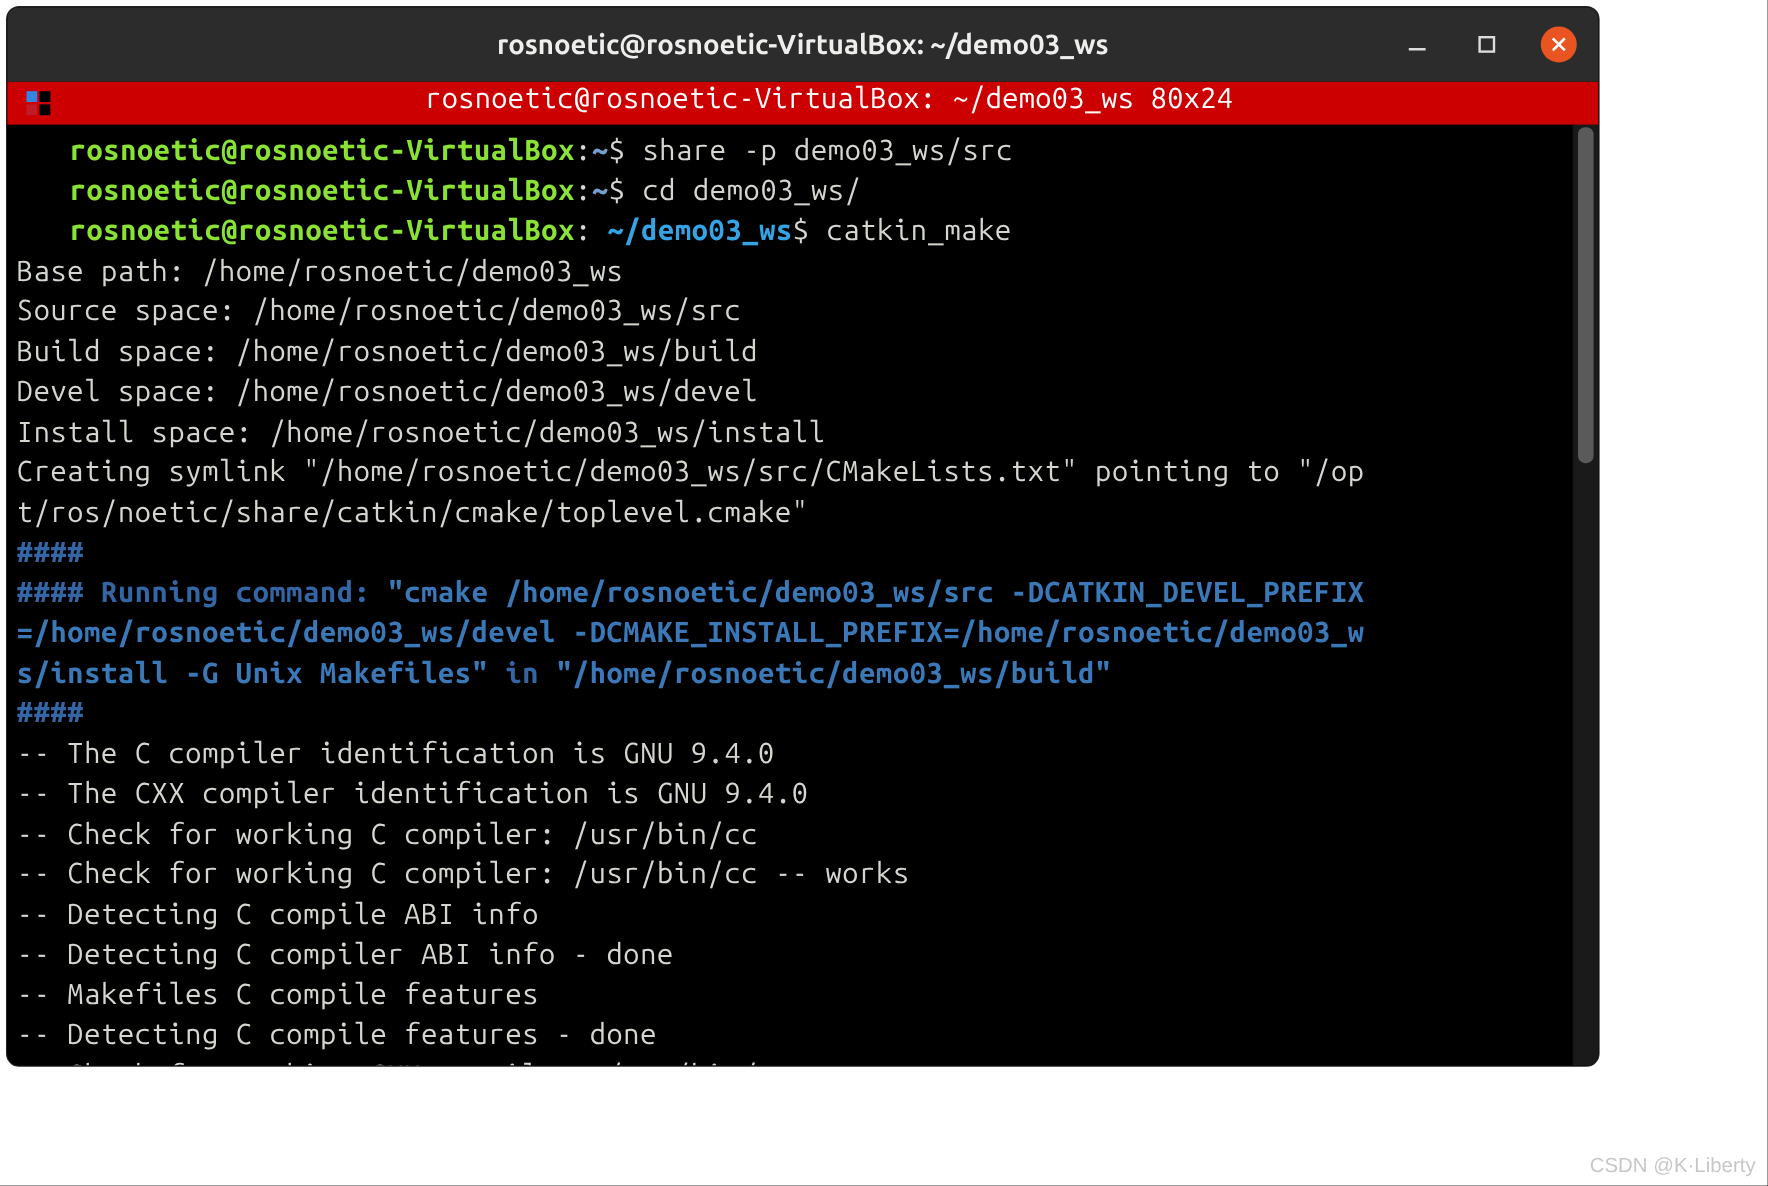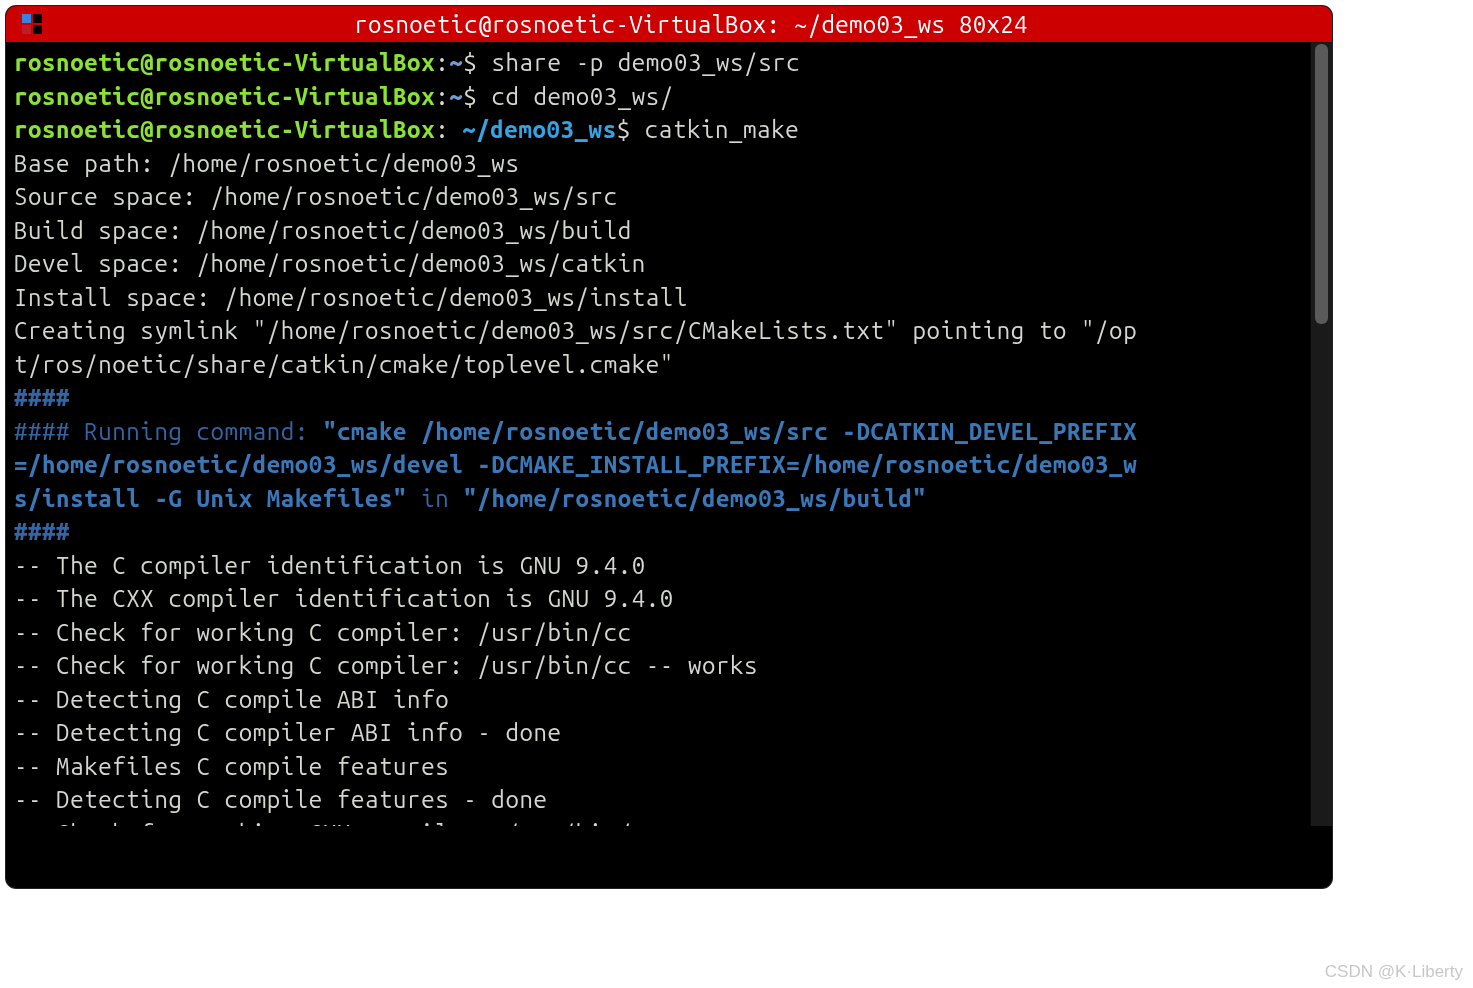--- a/index.html
+++ b/index.html
@@ -5,62 +5,83 @@
 * { margin:0; padding:0; box-sizing:border-box; }
 body { background:#fff; width:1473px; height:988px; font-family:"Ubuntu Mono","DejaVu Sans Mono",monospace; overflow:hidden; position:relative; }
 .window { position:absolute; left:6px; top:6px; width:1326px; height:882px; background:#000; border-radius:10px; overflow:hidden; box-shadow:0 0 0 1px #222; }
 .titlebar { height:62px; background:#2c2c2c; display:flex; align-items:center; position:relative; }
 .title { flex:1; text-align:center; color:#eeeeec; font-family:"Ubuntu",sans-serif; font-weight:bold; font-size:23px; }
 .controls { position:absolute; right:18px; top:0; height:62px; display:flex; align-items:center; gap:32px; }
 .ctrl { width:26px; height:26px; display:flex; align-items:center; justify-content:center; color:#ddd; cursor:pointer; }
 .ctrl svg { display:block; }
 .close-btn { width:30px; height:30px; border-radius:50%; background:#e95420; display:flex; align-items:center; justify-content:center; }
 .close-btn svg { stroke:#fff; }
-.redbar { height:36px; background:#cc0000; display:flex; align-items:center; }
+.redbar { height:36px; background:#cc0000; display:flex; }
 .redicon { width:36px; display:flex; align-items:center; justify-content:center; margin-left:8px; }
 .redicon svg { display:block; }
 .redtitle { flex:1; text-align:center; color:#fff; font-size:24px; letter-spacing:0.3px; }
 .termwrap { position:relative; height:calc(100% - 98px); }
 .term { position:absolute; inset:0; right:22px; background:#000; color:#d3d7cf; font-size:24px; line-height:33.5px; padding:4px 8px 4px 8px; white-space:pre; overflow:hidden; letter-spacing:0.6px; }
-.prompt-user { color:#8ae234; font-weight:bold; }
+.prompt-user { color:#8ae234; font-weight:bold;margin-left:44px; }
 .prompt-tilde { color:#729fcf; font-weight:bold; }
 .prompt-path { color:#34a4e4; font-weight:bold;margin-left:13px; }
 .bluehash { color:#3465a4; font-weight:bold; }
-.bluelabel { color:#3465a4; font-weight:normal; }
+.bluelabel { color:#3465a4; font-weight:bold; }
 .bluecmd { color:#3a78b8; font-weight:bold; }
 .scrollbar { position:absolute; right:0; top:0; width:22px; height:100%; background:#1a1a1a; border-left:1px solid #0a0a0a; }
 .thumb { position:absolute; left:4px; right:4px; top:2px; height:280px; background:#5a5a5a; border-radius:6px; }
 .watermark { position:absolute; right:10px; bottom:6px; color:#9a9a9a; font-family:sans-serif; font-size:17px; opacity:.55; }
 </style>
 </head>
 <body>
 
 <div class="window">
 
+  <div class="titlebar">
+    <div class="title">rosnoetic@rosnoetic-VirtualBox: ~/demo03_ws</div>
+    <div class="controls">
+      <div class="ctrl">
+        <svg width="18" height="18" viewBox="0 0 18 18">
+            <line x1="2" y1="13" x2="16" y2="13" stroke="#ddd" stroke-width="2"></line>
+          </svg>
+      </div>
+      <div class="ctrl">
+        <svg width="16" height="16" viewBox="0 0 16 16">
+            <rect x="2" y="2" width="12" height="12" fill="none" stroke="#ddd" stroke-width="2"></rect>
+          </svg>
+      </div>
+      <div class="close-btn">
+        <svg width="14" height="14" viewBox="0 0 14 14">
+            <line x1="2" y1="2" x2="12" y2="12" stroke-width="2.2"></line>
+            <line x1="12" y1="2" x2="2" y2="12" stroke-width="2.2"></line>
+          </svg>
+      </div>
+    </div>
+  </div>
 
   <div class="redbar">
     <div class="redicon">
       <svg width="22" height="22" viewBox="0 0 22 22">
         <rect x="1" y="1" width="9" height="9" fill="#3584e4"></rect>
         <rect x="12" y="1" width="9" height="9" fill="#000"></rect>
         <rect x="1" y="12" width="9" height="9" fill="#c01c28"></rect>
         <rect x="12" y="12" width="9" height="9" fill="#000"></rect>
       </svg>
     </div>
     <div class="redtitle">rosnoetic@rosnoetic-VirtualBox: ~/demo03_ws 80x24</div>
   </div>
 
   <div class="termwrap">
     <div class="term"><span class="prompt-user">rosnoetic@rosnoetic-VirtualBox</span><span>:</span><span class="prompt-tilde">~</span><span>$ </span><span>share -p demo03_ws/src</span>
 <span class="prompt-user">rosnoetic@rosnoetic-VirtualBox</span><span>:</span><span class="prompt-tilde">~</span><span>$ </span><span>cd demo03_ws/</span>
 <span class="prompt-user">rosnoetic@rosnoetic-VirtualBox</span><span>:</span><span class="prompt-path">~/demo03_ws</span><span>$ </span><span>catkin_make</span>
 <span>Base path: /home/rosnoetic/demo03_ws</span>
 <span>Source space: /home/rosnoetic/demo03_ws/src</span>
 <span>Build space: /home/rosnoetic/demo03_ws/build</span>
-<span>Devel space: /home/rosnoetic/demo03_ws/catkin</span>
+<span>Devel space: /home/rosnoetic/demo03_ws/devel</span>
 <span>Install space: /home/rosnoetic/demo03_ws/install</span>
 <span>Creating symlink "/home/rosnoetic/demo03_ws/src/CMakeLists.txt" pointing to "/op</span>
 <span>t/ros/noetic/share/catkin/cmake/toplevel.cmake"</span>
 <span class="bluehash">####</span>
 <span class="bluelabel">#### Running command: </span><span class="bluecmd">"cmake /home/rosnoetic/demo03_ws/src -DCATKIN_DEVEL_PREFIX</span>
 <span class="bluecmd">=/home/rosnoetic/demo03_ws/devel -DCMAKE_INSTALL_PREFIX=/home/rosnoetic/demo03_w</span>
 <span class="bluecmd">s/install -G Unix Makefiles"</span><span class="bluelabel"> in </span><span class="bluecmd">"/home/rosnoetic/demo03_ws/build"</span>
 <span class="bluehash">####</span>
 <span>-- The C compiler identification is GNU 9.4.0</span>
 <span>-- The CXX compiler identification is GNU 9.4.0</span>

